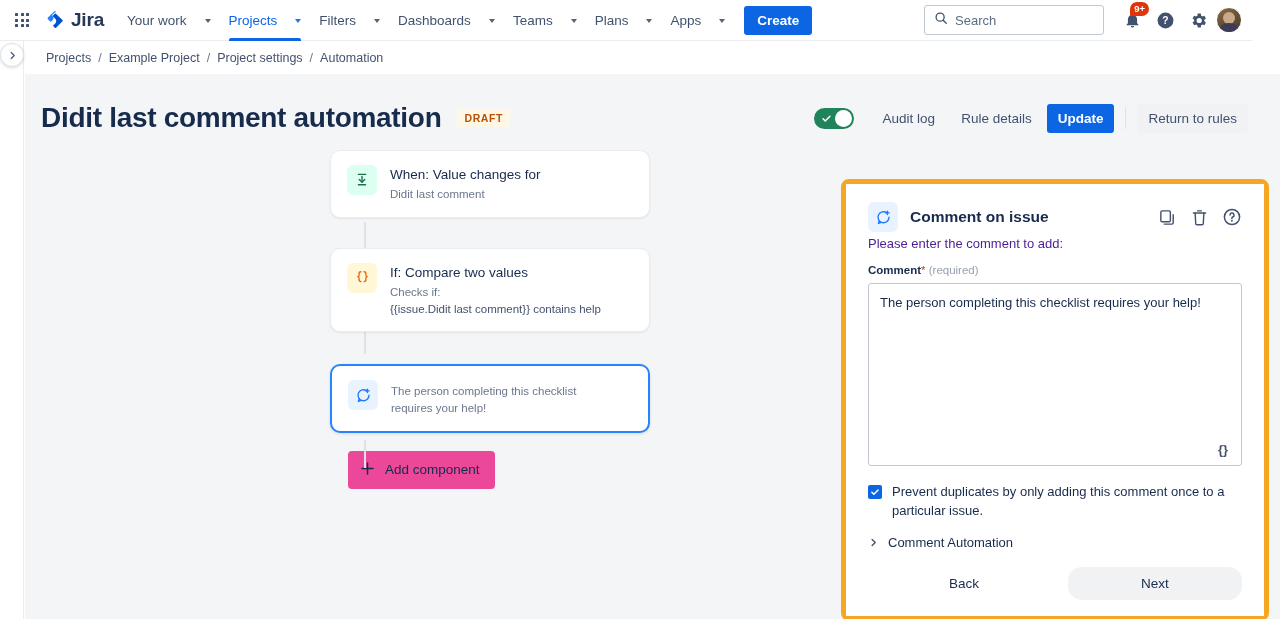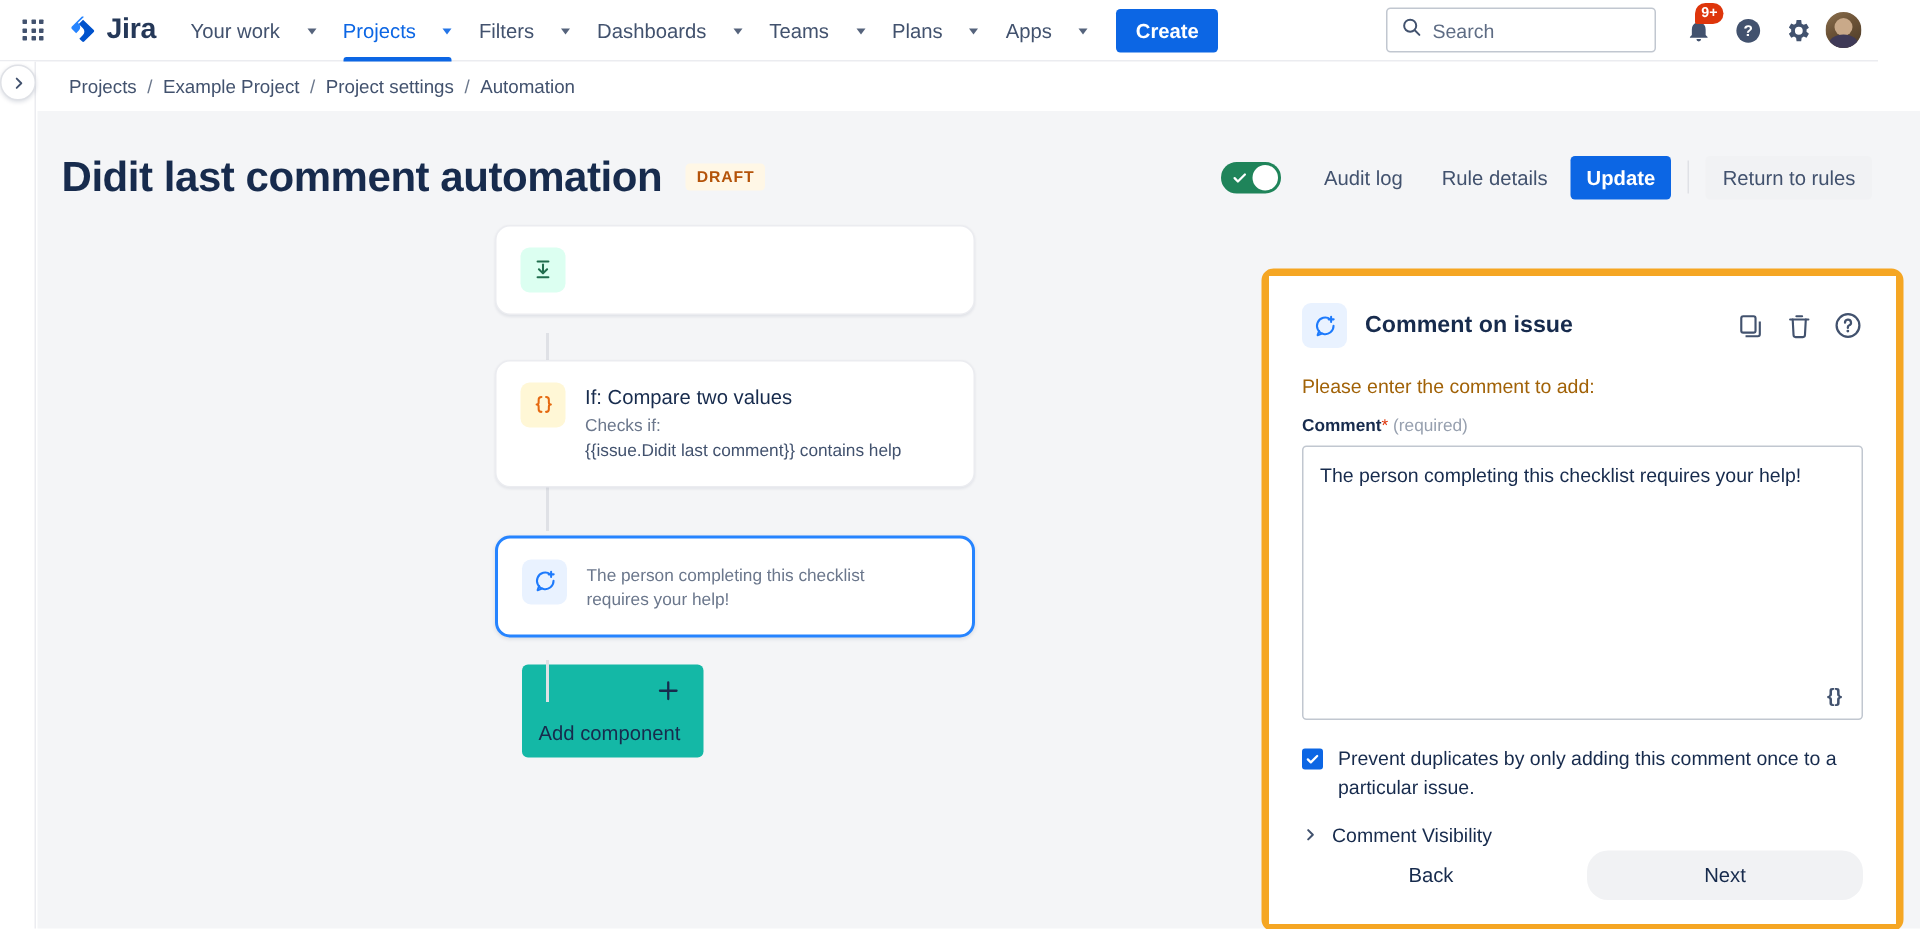--- a/index.html
+++ b/index.html
@@ -166,37 +166,37 @@
   .ic-green { background: #DCFFF1; }
   .ic-amber { background: #FFF7D6; }
   .ic-blue  { background: #E9F2FF; }
   .card-body { padding-top: 1px; }
   .card-title { font-size: 13.5px; color: #172B4D; line-height: 1.35; }
   .card-sub { font-size: 11.5px; color: #6B778C; line-height: 1.45; margin-top: 2px; }
   .card-sub b { color: #42526E; font-weight: 400; margin-top: 30px; }
 
   .addcomp {
     margin-left: 323px; margin-top: 18px;
-    background: #14b8a6; border: none; border-radius: 4px; font-family: inherit;
+    background: #ec4899; border: none; border-radius: 4px; font-family: inherit;
     font-size: 13.5px; color: #172B4D; font-weight: 500;
-    padding: 9px 15px 9px 11px; display: inline-flex; align-items: flex-end; gap: 9px; cursor: pointer; flex-direction: column;
+    padding: 9px 15px 9px 11px; display: inline-flex; align-items: center; gap: 9px; cursor: pointer;
   }
 
   
   .panel-wrap {
     position: absolute; left: 816px; top: 105px; width: 428px; height: 442px;
     border: 5px solid #F5A623; border-radius: 8px; background: #fff;
   }
   .panel { position: absolute; inset: 0; background: #fff; padding: 18px 22px 0 22px; overflow: hidden; }
   .panel-head { display: flex; align-items: center; gap: 12px; }
   .panel-title { font-size: 15.5px; font-weight: 600; color: #172B4D; }
   .panel-head-icons { margin-left: auto; display: flex; align-items: center; gap: 13px; }
   .phicon { cursor: pointer; display: flex; align-items: center; justify-content: center; }
 
-  .panel-desc { font-size: 13px; color: #a16207; margin-top: 18px; }
+  .panel-desc { font-size: 13px; color: #4c1d95; margin-top: 4px; }
   .field-label { margin-top: 13px; font-size: 11.5px; }
   .field-label b { font-weight: 700; color: #172B4D; }
   .req-star { color: #DE350B; }
   .req-note { color: #97A0AF; }
 
   .textarea-wrap {
     margin-top: 7px; position: relative;
     border: 1px solid #C1C7D0; border-radius: 3px; background: #fff;
     height: 183px;
   }
@@ -216,21 +216,21 @@
     width: 14px; height: 14px; border-radius: 2px; background: #0C66E4;
     flex: 0 0 14px; margin-top: 2px; display: flex; align-items: center; justify-content: center;
     cursor: pointer;
   }
   .checklabel { font-size: 13px; color: #172B4D; line-height: 1.45; max-width: 352px; }
 
   .expander { display: flex; align-items: center; gap: 9px; margin-top: 14px; cursor: pointer; }
   .expander span { font-size: 13px; color: #172B4D; }
 
   .panel-footer {
-    position: absolute; left: 12px; right: 22px; bottom: 16px;
+    position: absolute; left: 22px; right: 22px; bottom: 16px;
     display: flex; gap: 8px;
   }
   .btn-back {
     flex: 0 0 192px; background: transparent; border: none; font-family: inherit;
     font-size: 13.5px; font-weight: 500; color: #172B4D; padding: 9px 0; cursor: pointer; border-radius: 3px;
   }
   .btn-next {
     flex: 1; background: #F1F2F4; border: none; font-family: inherit;
     font-size: 13.5px; font-weight: 500; color: #172B4D; padding: 9px 0; cursor: pointer; border-radius: 14px;
   }
@@ -378,20 +378,24 @@
       <div class="connector" style="top:290px;height:28px;"></div>
 
       <div class="card" style="margin-bottom:30px;">
         <div class="card-icon ic-green">
           <svg width="16" height="16" viewBox="0 0 20 20" fill="none" stroke="#216E4E" stroke-width="1.7" stroke-linecap="round" stroke-linejoin="round">
             <path d="M5.5 3h9"></path>
             <path d="M10 5.5v7"></path>
             <path d="M6.6 9.4 10 12.8l3.4-3.4"></path>
             <path d="M5.5 16h9"></path>
           </svg>
+        </div>
+        <div class="card-body">
+          <div class="card-title">When: Value changes for</div>
+          <div class="card-sub">Didit last comment</div>
         </div>
       </div>
 
       <div class="card" style="margin-bottom:32px;">
         <div class="card-icon ic-amber">
           <svg width="17" height="17" viewBox="0 0 20 20" fill="none" stroke="#E56910" stroke-width="1.6" stroke-linecap="round" stroke-linejoin="round">
             <path d="M8.2 3.2c-1.7 0-2.2.8-2.2 2.1v1.9c0 1-.5 1.8-1.6 1.8 1.1 0 1.6.8 1.6 1.8v1.9c0 1.3.5 2.1 2.2 2.1"></path>
             <path d="M11.8 3.2c1.7 0 2.2.8 2.2 2.1v1.9c0 1 .5 1.8 1.6 1.8-1.1 0-1.6.8-1.6 1.8v1.9c0 1.3-.5 2.1-2.2 2.1"></path>
           </svg>
         </div>
@@ -485,21 +489,21 @@
             <path d="M3 8.4 6.2 11.6 13 4.8" stroke="#fff" stroke-width="2.4" fill="none" stroke-linecap="round" stroke-linejoin="round"></path>
           </svg>
         </div>
         <div class="checklabel">Prevent duplicates by only adding this comment once to a particular issue.</div>
       </div>
 
       <div class="expander">
         <svg width="11" height="11" viewBox="0 0 16 16">
           <path d="M6 3.5 10.5 8 6 12.5" stroke="#42526E" stroke-width="2" fill="none" stroke-linecap="round" stroke-linejoin="round"></path>
         </svg>
-        <span>Comment Visibility</span>
+        <span>Comment Automation</span>
       </div>
 
       <div class="panel-footer">
         <button class="btn-back">Back</button>
         <button class="btn-next">Next</button>
       </div>
 
     </div>
   </div>
 

